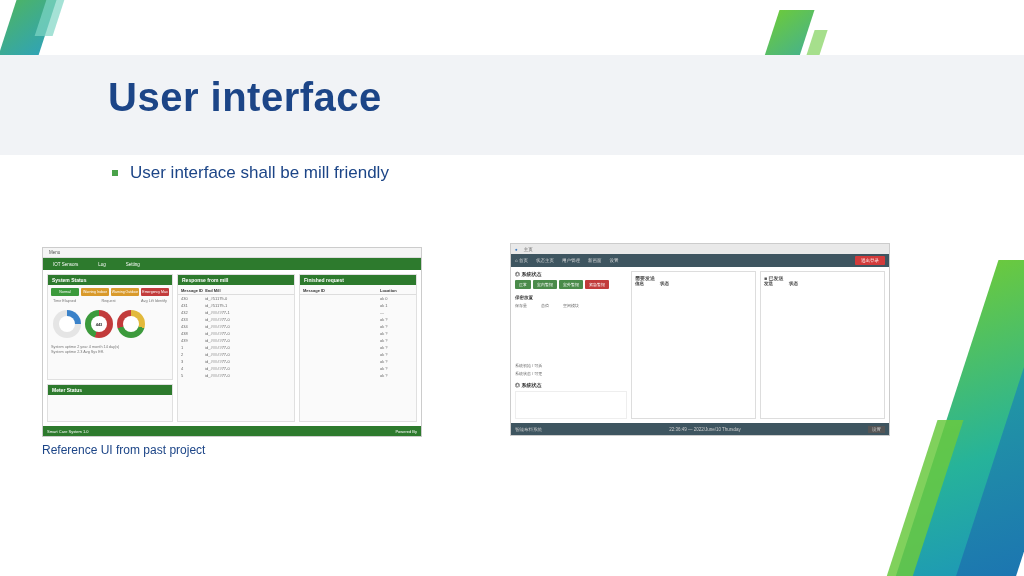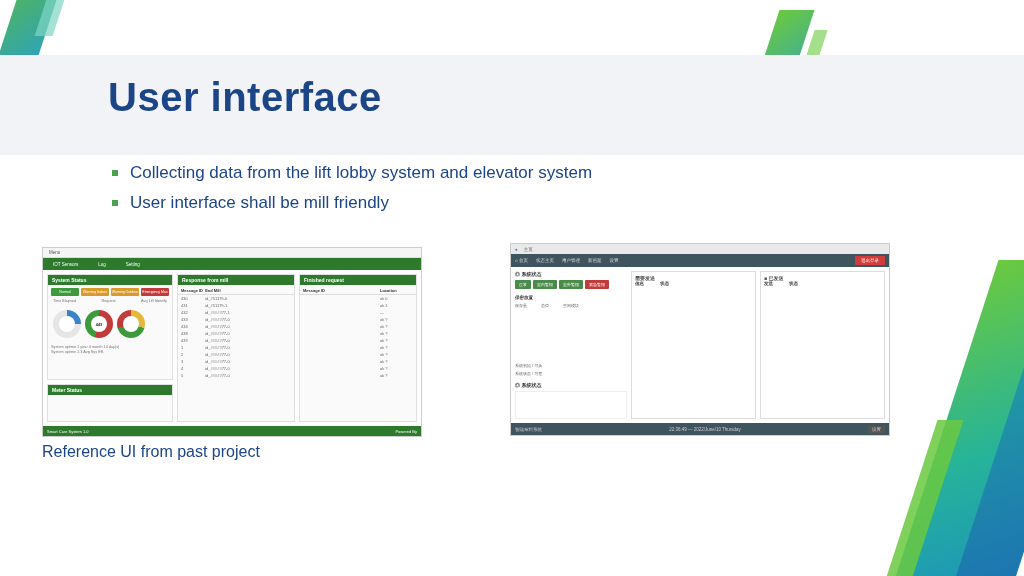--- a/index.html
+++ b/index.html
@@ -42,39 +42,38 @@
   .r-nav-l {display:flex;gap:8px;align-items:center;}
   .r-nav-l span{color:#ddd;font-size:4.5px;}
   .r-nav-r {background:#d23b3b;color:#fff;font-size:4.5px;padding:2px 6px;border-radius:1px;}
   .r-body  {flex:1;display:flex;gap:4px;padding:4px;}
   .r-l     {width:112px;display:flex;flex-direction:column;gap:3px;}
   .r-chip-row{display:flex;gap:2px;flex-wrap:wrap;}
   .chip    {height:9px;padding:0 4px;color:#fff;font-size:4px;display:flex;align-items:center;border-radius:1px;}
   .r-m , .r-r {flex:1;border:1px solid #ddd;padding:3px;}
   .r-sec-h {display:flex;gap:16px;font-size:4.5px;color:#444;font-weight:bold;margin-bottom:6px;}
   .r-footer{height:12px;background:#3e5560;display:flex;justify-content:space-between;align-items:center;color:#ccc;padding:0 4px;font-size:4.5px;}
-  .caption{position:absolute;left:42px;top:443px;font-size:16px;color:#1c4587;}
+  .caption{position:absolute;left:42px;top:443px;font-size:12px;color:#1c4587;}
 </style>
 </head>
 <body>
 
 <div class="stripe" style="left:10px;top:-40px;width:40px;height:120px;background:linear-gradient(135deg,#56b94a,#2aa0c8);"></div>
 <div class="stripe" style="left:46px;top:-34px;width:18px;height:70px;background:#7fd6c5;opacity:.7;"></div>
 <div class="stripe" style="left:760px;top:10px;width:35px;height:120px;background:linear-gradient(135deg,#6ac93f,#2aa0c8);"></div>
 <div class="stripe" style="left:800px;top:30px;width:13px;height:90px;background:#6ac93f;opacity:.6;"></div>
 <div class="stripe" style="left:940px;top:260px;width:90px;height:360px;background:linear-gradient(160deg,#6ac93f 0%,#26b39a 55%,#1b8fbf 100%);"></div>
 <div class="stripe" style="left:1010px;top:200px;width:60px;height:420px;background:linear-gradient(160deg,#26b39a,#1b6fb3);"></div>
 <div class="stripe" style="left:905px;top:420px;width:26px;height:200px;background:#6ac93f;opacity:.85;"></div>
 
 <div class="title-bar">
   <h1>User interface</h1>
 </div>
 
 <ul class="bullets">
-  <li>Collecting data from the lift lobby system and elevator system</li>
   <li>User interface shall be mill friendly</li>
 </ul>
 
 <div class="ui ui-left">
   <div class="l-menu">
     <span>Menu</span>
   </div>
   <div class="l-tabs">
     <span>IOT Sensors</span>
     <span>Log</span>

